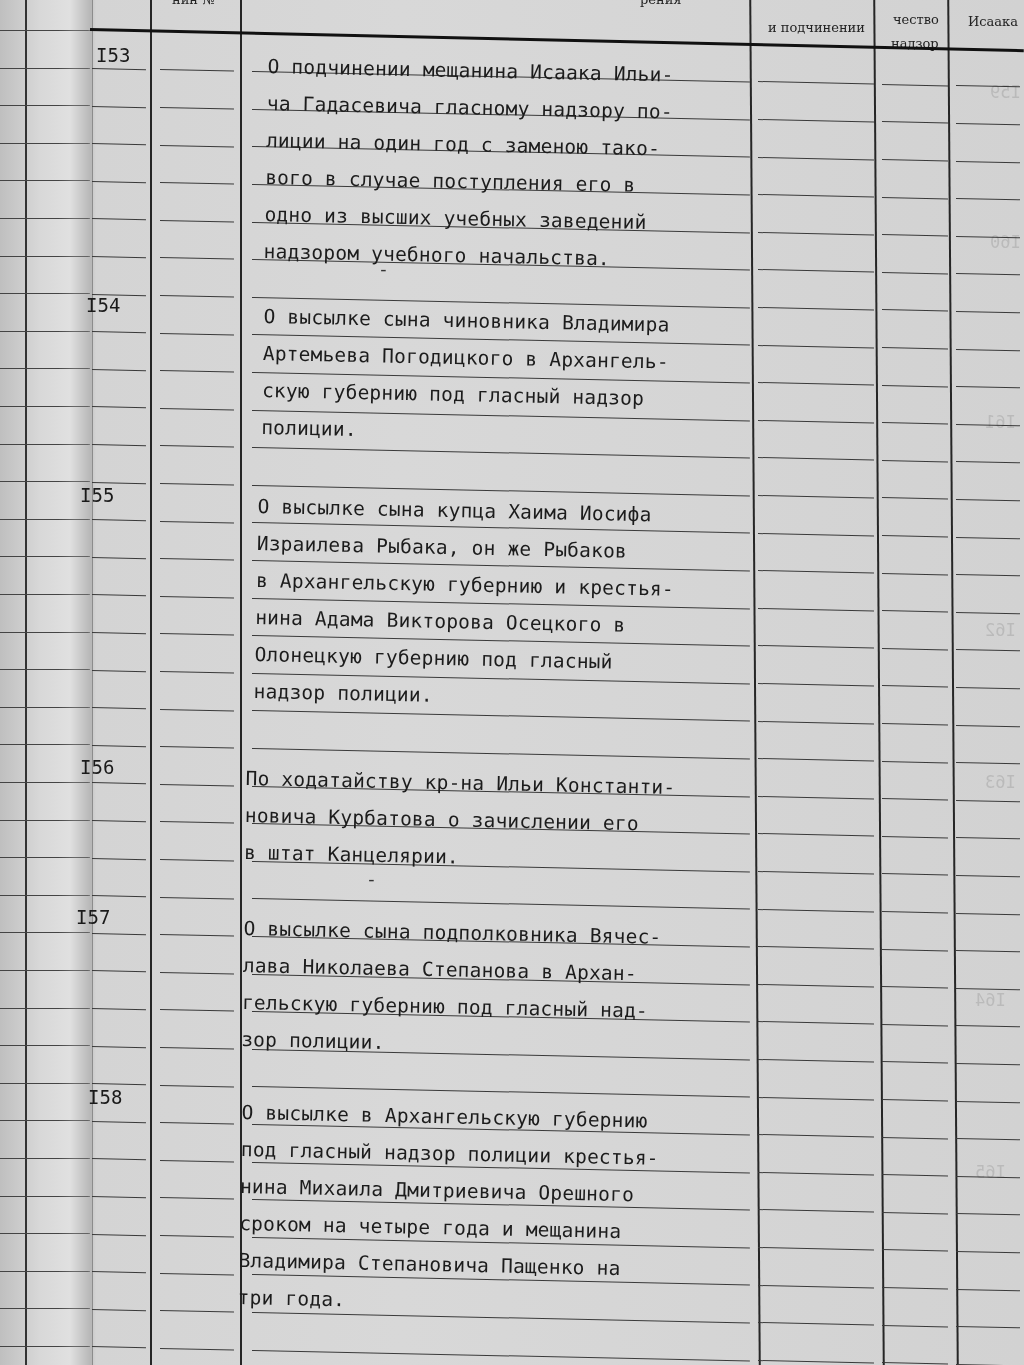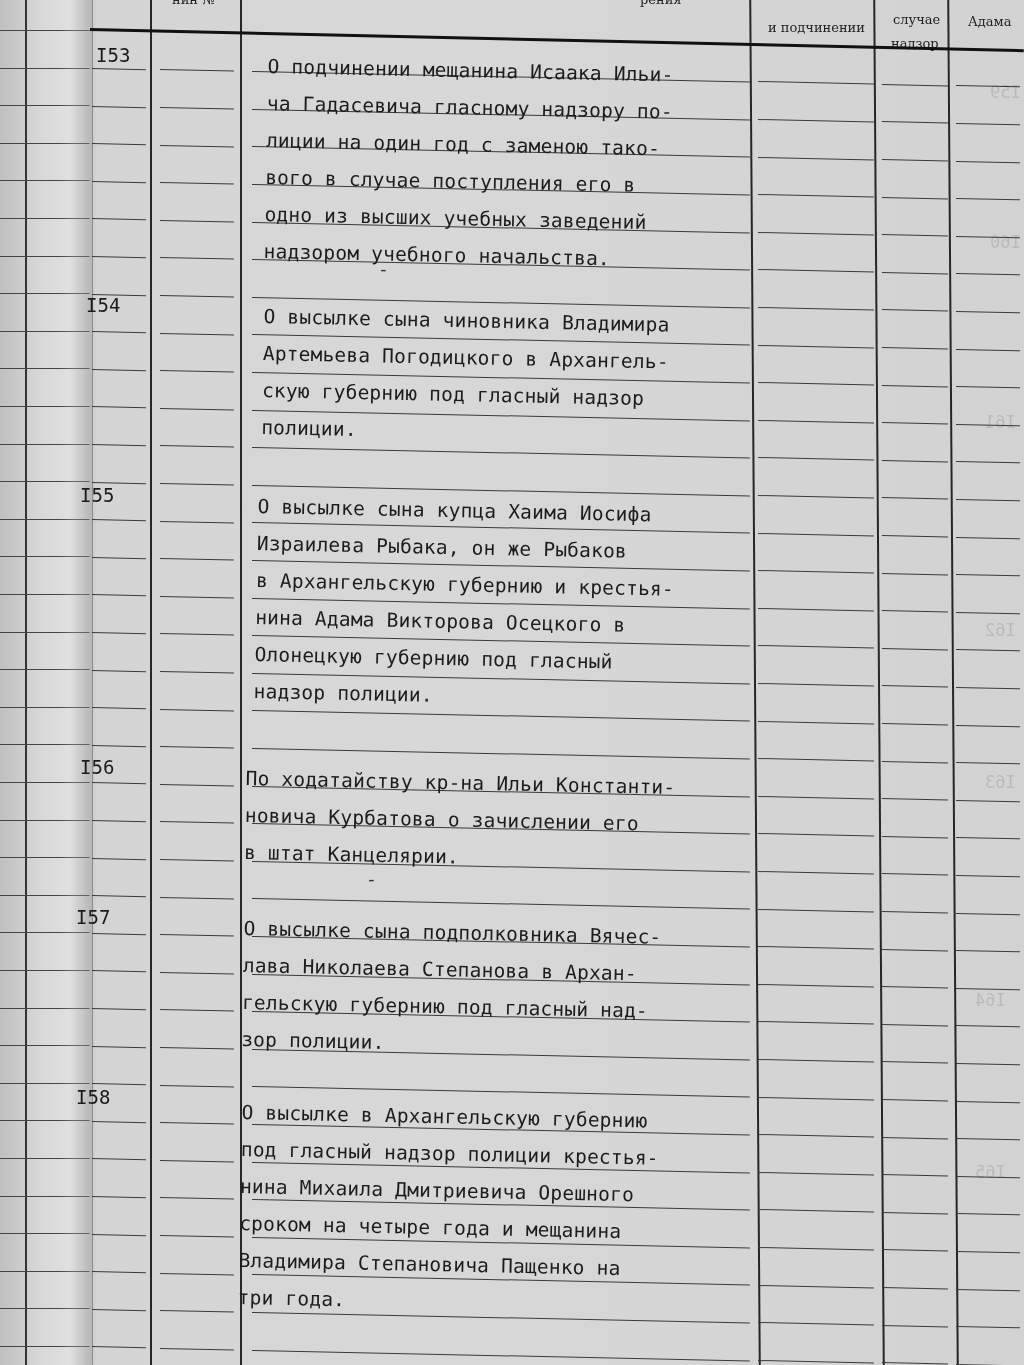--- a/index.html
+++ b/index.html
@@ -96,23 +96,23 @@
 
   <div class="vcol" style="left:150px"></div>
   <div class="vcol" style="left:240px"></div>
   <div class="vcol" style="left:754px;transform:rotate(-0.4deg)"></div>
   <div class="vcol" style="left:878px;transform:rotate(-0.4deg)"></div>
   <div class="vcol" style="left:952px;transform:rotate(-0.4deg)"></div>
 
   <span class="hdr-text" style="left:172px;top:-8px">нин №</span>
   <span class="hdr-text" style="left:640px;top:-8px">рения</span>
   <span class="hdr-text" style="left:768px;top:20px">и подчинении</span>
-  <span class="hdr-text" style="left:893px;top:12px">случае</span>
+  <span class="hdr-text" style="left:893px;top:12px">чество</span>
   <span class="hdr-text" style="left:891px;top:36px">надзор</span>
-  <span class="hdr-text" style="left:968px;top:14px">Адама</span>
+  <span class="hdr-text" style="left:968px;top:14px">Исаака</span>
   <div class="header-rule"></div>
 
   <div id="rules">
       <div class="rule" style="left: 92px; top: 68.04px; width: 54px; transform: rotate(1.2deg);"></div>
       <div class="rule" style="left: 160px; top: 69.4px; width: 74px; transform: rotate(1.2deg);"></div>
       <div class="rule" style="left: 252px; top: 71.24px; width: 498px; transform: rotate(1.2deg);"></div>
       <div class="rule" style="left: 758px; top: 81.36px; width: 116px; transform: rotate(1.2deg);"></div>
       <div class="rule" style="left: 882px; top: 83.84px; width: 66px; transform: rotate(1.2deg);"></div>
       <div class="rule" style="left: 956px; top: 85.32px; width: 64px; transform: rotate(1.2deg);"></div>
       <div class="rule" style="left: 92px; top: 105.64px; width: 54px; transform: rotate(1.2deg);"></div>
@@ -367,21 +367,21 @@
   <span class="dash" style="left:366px;top:868px">-</span>
 
   <span class="entry-no" style="left:76px;top:906px">I57</span>
   <div class="entry-text" style="top:910px;left:244px">
     <span class="ln">О высылке сына подполковника Вячес-</span>
     <span class="ln">лава Николаева Степанова в Архан-</span>
     <span class="ln">гельскую губернию под гласный над-</span>
     <span class="ln">зор полиции.</span>
   </div>
 
-  <span class="entry-no" style="left:76px;top:1086px">I58</span>
+  <span class="entry-no" style="left:88px;top:1086px">I58</span>
   <div class="entry-text" style="top:1094px;left:242px">
     <span class="ln">О высылке в Архангельскую губернию</span>
     <span class="ln">под гласный надзор полиции крестья-</span>
     <span class="ln">нина Михаила Дмитриевича Орешного</span>
     <span class="ln">сроком на четыре года и мещанина</span>
     <span class="ln">Владимира Степановича Пащенко на</span>
     <span class="ln">три года.</span>
   </div>
 </div>
 

